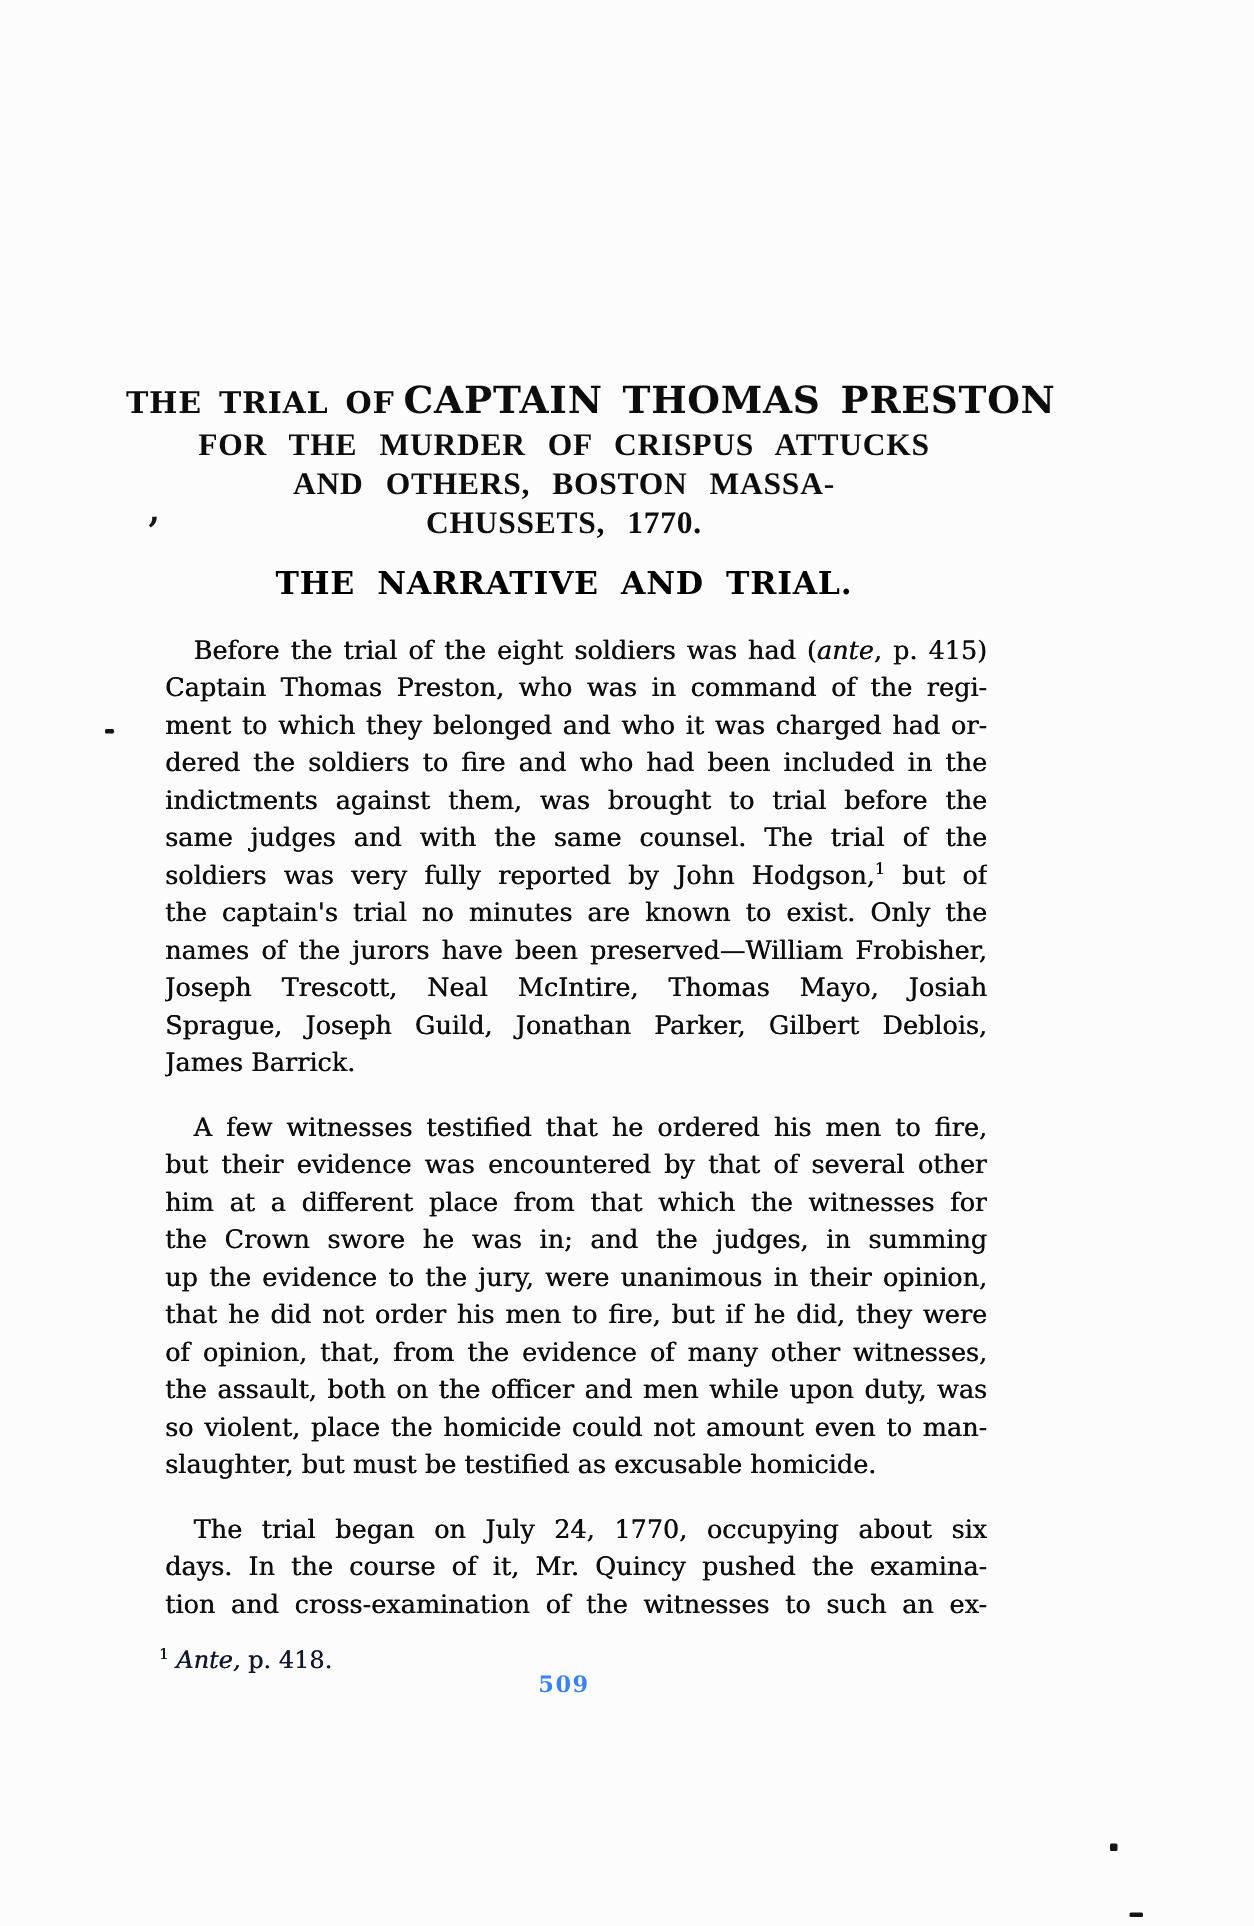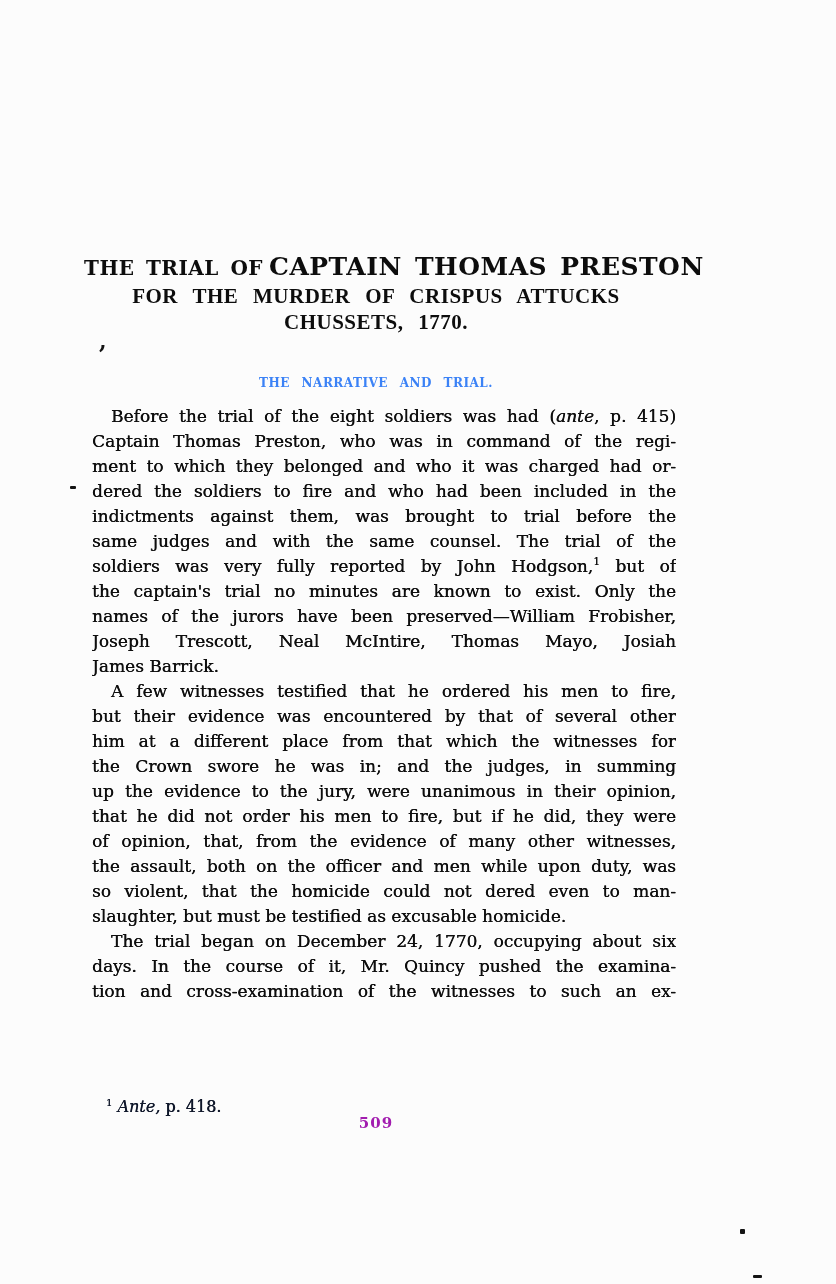--- a/index.html
+++ b/index.html
@@ -17,31 +17,31 @@
   .title-block {
     position: absolute; left: 84px; top: 252px; width: 584px;
     text-align: center; font-weight: bold; color: #0d0d0d;
   }
   .title-l1 { font-size: 20px; line-height: 30px; word-spacing: 4px; letter-spacing: 0.5px; white-space: nowrap; }
   .title-l1 .t-large { font-size: 25px; margin-left: 6px; letter-spacing: 0.5px; }
   .title-l  { font-size: 21px; line-height: 26px; word-spacing: 9px; letter-spacing: 0.5px; font-family: Liberation Serif, serif; }
 
   .section-heading {
     position: absolute; left: 84px; top: 376px; width: 584px;
-    text-align: center; font-weight: bold; font-size: 12px;
-    word-spacing: 7px; letter-spacing: 0.5px; color: #3b82f6;
+    text-align: center; font-weight: bold; font-size: 21px;
+    word-spacing: 7px; letter-spacing: 0.5px; color: #000000;
   }
 
   
   .body-block {
     position: absolute; left: 92px; top: 404px; width: 584px;
     font-size: 17px; color: #0e0e0e;
     text-shadow: 0.3px 0 0 currentColor;
   }
-  .para { margin: 0; }
+  .para { margin: 18px; }
   .line {
     height: 25px; line-height: 25px;
     text-align: justify; text-align-last: justify;
     -moz-text-align-last: justify;
     overflow: hidden; white-space: nowrap;
   }
   .line-first { text-indent: 19px; }
   .line-last  { text-align-last: left; -moz-text-align-last: left; }
   .para[data-justify-last="true"] .line-last { text-align-last: justify; -moz-text-align-last: justify; }
   .line sup { font-size: 0.62em; vertical-align: super; line-height: 0; }
@@ -54,73 +54,75 @@
     text-shadow: 0.3px 0 0 currentColor;
   }
   .footnote .line { text-align: left; text-align-last: left; height: 22px; line-height: 22px; }
   .footnote .line-first { text-indent: 0; }
   .footnote sup { font-size: 0.62em; vertical-align: super; }
 
   
   .page-number {
     position: absolute; left: 84px; top: 1114px; width: 584px;
     text-align: center; font-size: 15px; font-weight: bold;
-    letter-spacing: 1px; color: #a21caf;
+    letter-spacing: 1px; color: #3b82f6;
   }
 
   
   .stray-mark {
     position: absolute; color: #141414; background: transparent;
     font-weight: bold; line-height: 1; display: block;
   }
   .stray-mark.rect { background: #141414; border-radius: 1px; }
 </style>
 </head>
 <body>
 
 <div class="page">
 
   <div class="title-block">
     <div class="title-l1">
       <span class="t-small">THE TRIAL OF</span><span class="t-large">CAPTAIN THOMAS PRESTON</span>
     </div>
     <div class="title-l">FOR THE MURDER OF CRISPUS ATTUCKS</div>
+    <div class="title-l">AND OTHERS, BOSTON MASSA-</div>
     <div class="title-l">CHUSSETS, 1770.</div>
   </div>
 
   <div class="section-heading">THE NARRATIVE AND TRIAL.</div>
 
   <div class="body-block">
     <div class="para">
         <div class="line line-first"><span>Before the trial of the eight soldiers was had (</span><i>ante</i><span>, p. 415)</span></div>
         <div class="line"><span>Captain Thomas Preston, who was in command of the regi-</span></div>
         <div class="line"><span>ment to which they belonged and who it was charged had or-</span></div>
         <div class="line"><span>dered the soldiers to fire and who had been included in the</span></div>
         <div class="line"><span>indictments against them, was brought to trial before the</span></div>
         <div class="line"><span>same judges and with the same counsel. The trial of the</span></div>
         <div class="line"><span>soldiers was very fully reported by John Hodgson,</span><sup>1</sup><span> but of</span></div>
         <div class="line"><span>the captain's trial no minutes are known to exist. Only the</span></div>
         <div class="line"><span>names of the jurors have been preserved—William Frobisher,</span></div>
         <div class="line"><span>Joseph Trescott, Neal McIntire, Thomas Mayo, Josiah</span></div>
+        <div class="line"><span>Sprague, Joseph Guild, Jonathan Parker, Gilbert Deblois,</span></div>
         <div class="line line-last"><span>James Barrick.</span></div>
       </div>
     <div class="para">
         <div class="line line-first"><span>A few witnesses testified that he ordered his men to fire,</span></div>
         <div class="line"><span>but their evidence was encountered by that of several other</span></div>
         <div class="line"><span>him at a different place from that which the witnesses for</span></div>
         <div class="line"><span>the Crown swore he was in; and the judges, in summing</span></div>
         <div class="line"><span>up the evidence to the jury, were unanimous in their opinion,</span></div>
         <div class="line"><span>that he did not order his men to fire, but if he did, they were</span></div>
         <div class="line"><span>of opinion, that, from the evidence of many other witnesses,</span></div>
         <div class="line"><span>the assault, both on the officer and men while upon duty, was</span></div>
-        <div class="line"><span>so violent, that the homicide could not dered even to man-</span></div>
+        <div class="line"><span>so violent, place the homicide could not amount even to man-</span></div>
         <div class="line line-last"><span>slaughter, but must be testified as excusable homicide.</span></div>
       </div>
     <div class="para" data-justify-last="true">
-        <div class="line line-first"><span>The trial began on December 24, 1770, occupying about six</span></div>
+        <div class="line line-first"><span>The trial began on July 24, 1770, occupying about six</span></div>
         <div class="line"><span>days. In the course of it, Mr. Quincy pushed the examina-</span></div>
         <div class="line line-last"><span>tion and cross-examination of the witnesses to such an ex-</span></div>
       </div>
   </div>
 
   <div class="footnote">
       <div class="line line-first line-last"><sup>1</sup><span> </span><i>Ante,</i><span> p. 418.</span></div>
     </div>
 
   <div class="page-number">509</div>

